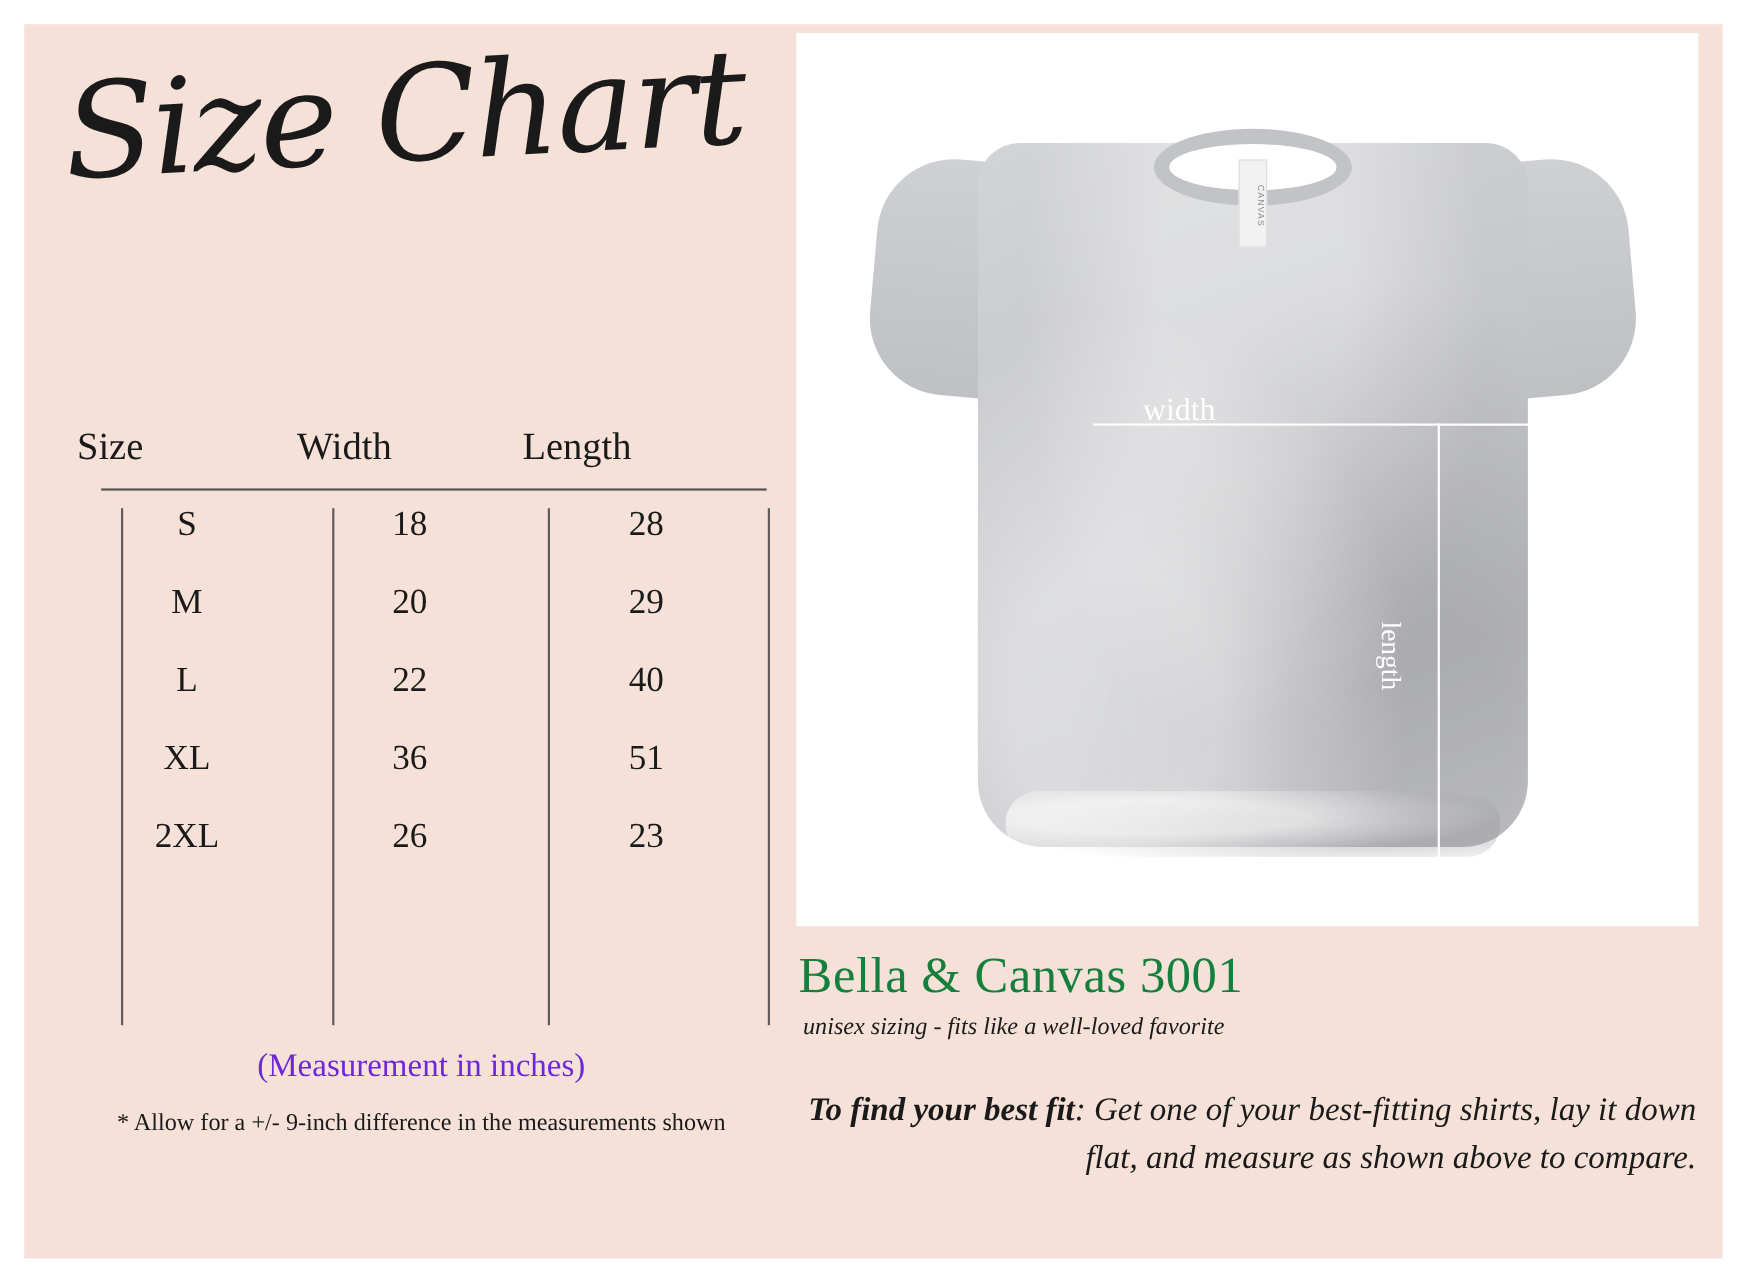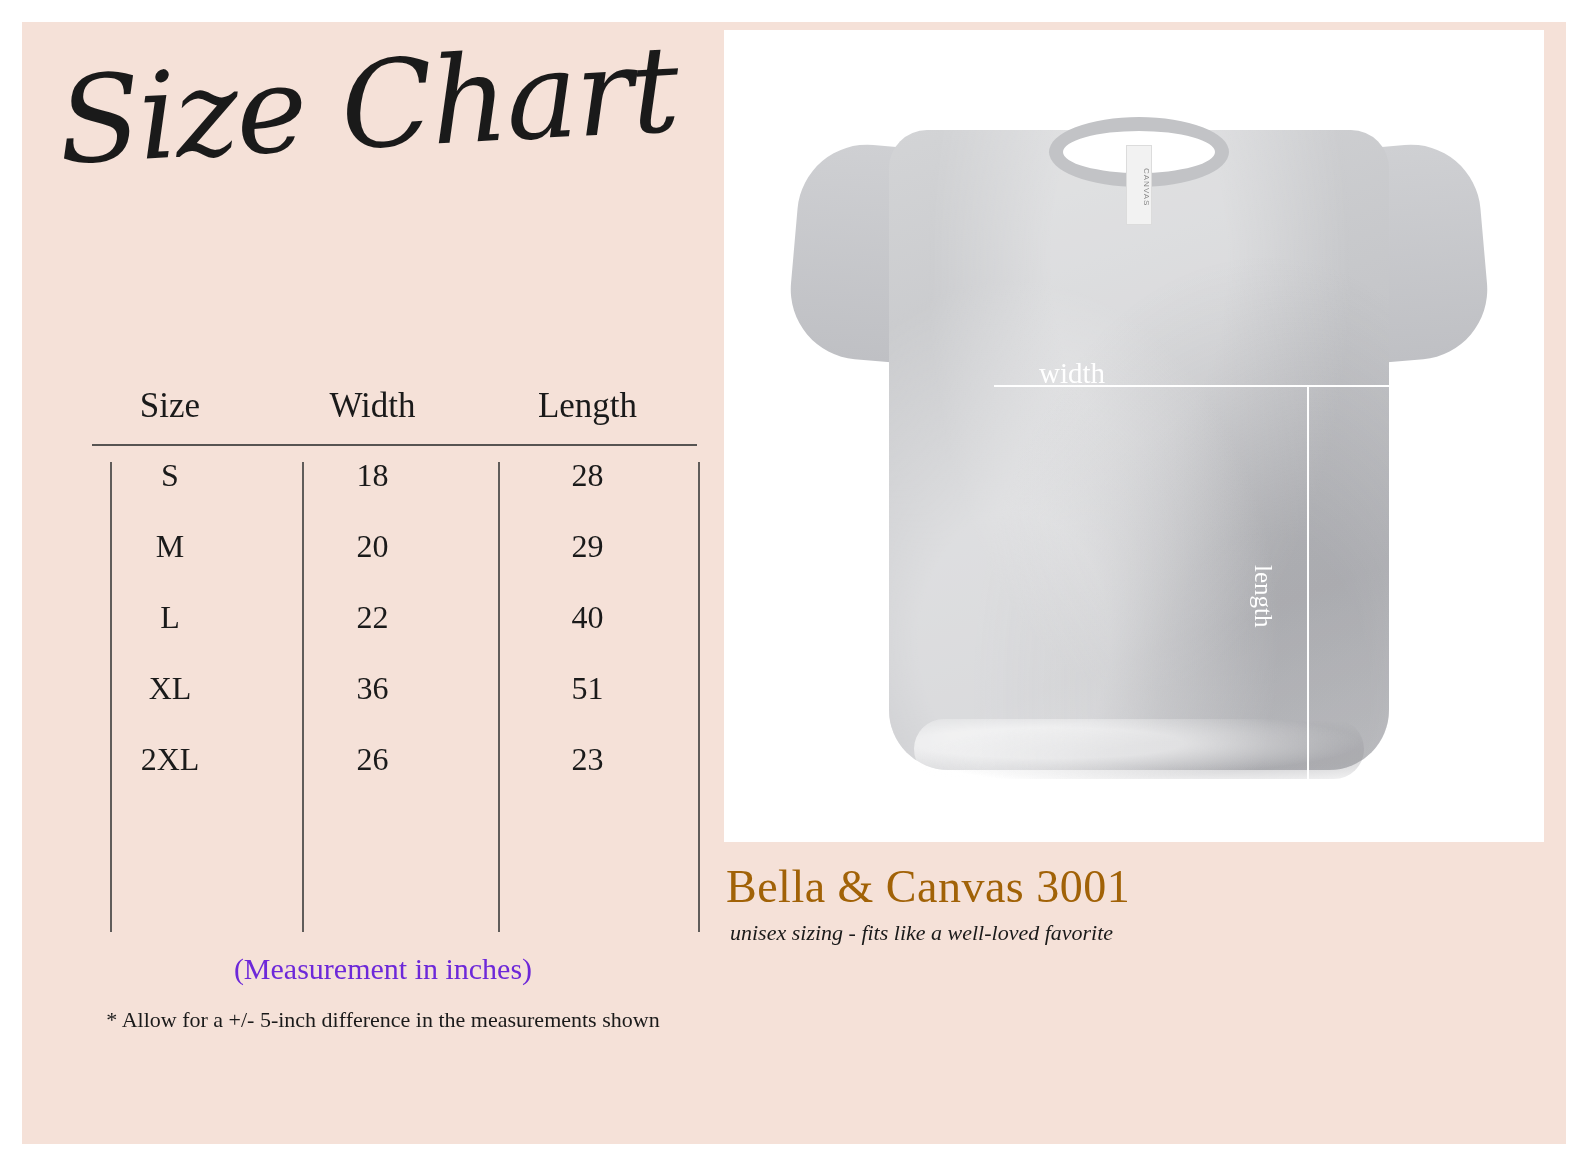--- a/index.html
+++ b/index.html
@@ -63,21 +63,21 @@
   }
   table.size-table {
     width: 630px;
     border-collapse: collapse;
     color: #1a1a1a;
   }
   table.size-table th {
     font-weight: 400;
     font-size: 35px;
     padding: 4px 0 14px 0;
-    text-align: center;
+    text-align: left;
     font-family: "Liberation Serif", serif;
   }
   table.size-table th.c1 { width: 200px; }
   table.size-table th.c2 { width: 205px; }
   table.size-table th.c3 { width: 225px; }
 
   table.size-table td {
     font-size: 32px;
     text-align: center;
     padding: 17px 0;
@@ -268,21 +268,21 @@
     color: #ffffff;
     font-family: "Liberation Serif", serif;
     writing-mode: vertical-rl;
   }
 
   .brand {
     position: absolute;
     left: 4px;
     top: 838px;
     font-size: 46px;
-    color: #a16207;
+    color: #15803d;
     font-family: "Liberation Serif", serif;
     letter-spacing: .5px;
   }
   .tagline {
     position: absolute;
     left: 8px;
     top: 898px;
     font-size: 22px;
     font-style: italic;
     color: #1a1a1a;
@@ -353,21 +353,21 @@
           <tr>
             <td>2XL</td>
             <td>26</td>
             <td>23</td>
           </tr>
         </tbody>
       </table>
     </div>
 
     <div class="measure-note">(Measurement in inches)</div>
-    <div class="allow-note">* Allow for a +/- 5-inch difference in the measurements shown</div>
+    <div class="allow-note">* Allow for a +/- 9-inch difference in the measurements shown</div>
   </div>
 
   <div class="right-col">
     <div class="photo">
       <div class="shirt">
         <div class="sleeve-l"></div>
         <div class="sleeve-r"></div>
         <div class="neck-shadow"></div>
         <div class="shirt-body"></div>
         <div class="collar"></div>
@@ -376,14 +376,17 @@
 
         <div class="measure-line-h"></div>
         <div class="measure-line-v"></div>
         <div class="label-width">width</div>
         <div class="label-length">length</div>
       </div>
     </div>
 
     <div class="brand">Bella &amp; Canvas 3001</div>
     <div class="tagline">unisex sizing - fits like a well-loved favorite</div>
+    <div class="fit-block">
+      <b>To find your best fit</b><span>: Get one of your best-fitting shirts, lay it down flat, and measure as shown above to compare.</span>
+    </div>
   </div>
 </div>
 
 </body></html>

